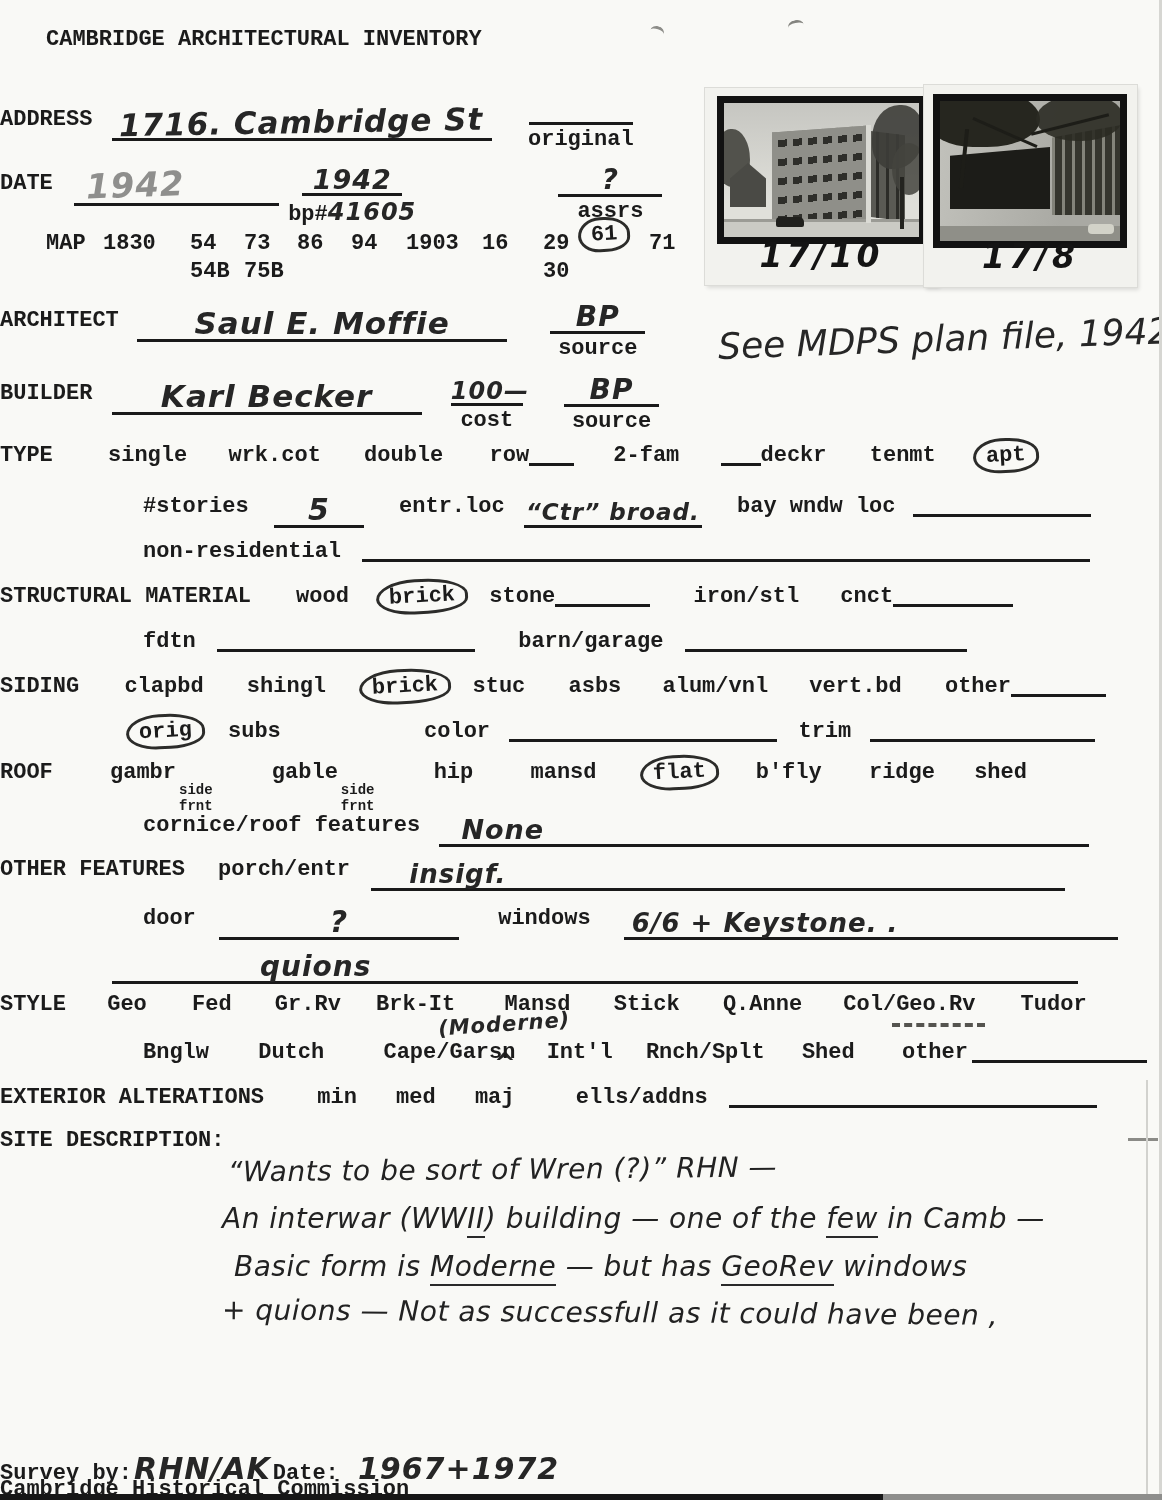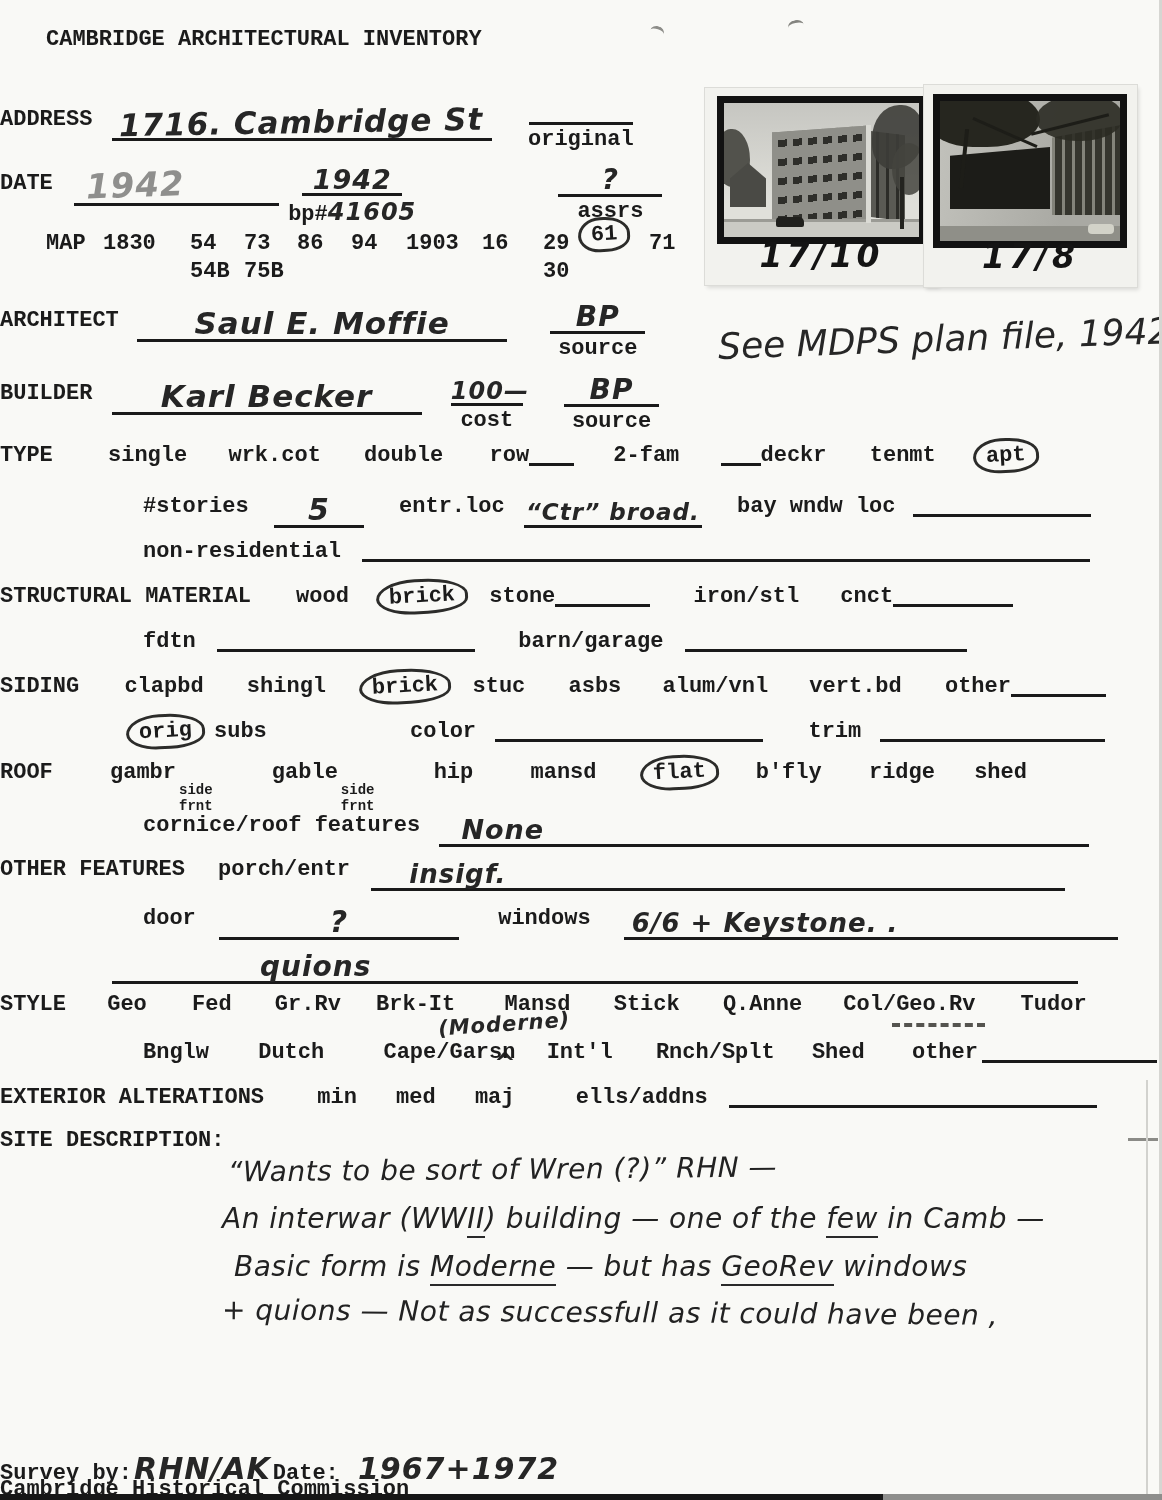--- a/index.html
+++ b/index.html
@@ -246,24 +246,24 @@
     <span style="margin-left:12px;">stuc</span>
     <span style="margin-left:30px;">asbs</span>
     <span style="margin-left:28px;">alum/vnl</span>
     <span style="margin-left:28px;text-align:right;">vert.bd</span>
     <span style="margin-left:30px;">other</span><span class="blank" style="width:95px;"></span>
   </div>
 
   <div class="row" style="top:719px;left:130px;">
     <span class="circ">
       <span>orig</span></span>
-    <span style="">subs</span>
+    <span style="margin-left:14px;">subs</span>
     <span style="margin-left:130px;">color</span>
     <span class="blank" style="width:268px;margin-left:6px;"></span>
-    <span style="margin-left:32px;">trim</span>
+    <span style="margin-left:8px;">trim</span>
     <span class="blank" style="width:225px;margin-left:6px;"></span>
   </div>
 
   <div class="row" style="top:760px;">
     <span>ROOF</span>
     <span style="margin-left:44px;">gambr</span><span class="stack">
         <span>side</span>
         <span>frnt</span>
       </span>
     <span style="margin-left:46px;">gable</span><span class="stack">
@@ -329,21 +329,21 @@
   </div>
   <div class="row" style="top:1048px;left:494px;">
     <span class="hw" style="font-size:26px;">^</span>
   </div>
 
   <div class="row" style="top:1040px;left:143px;">
     <span>Bnglw</span>
     <span style="margin-left:36px;text-align:right;">Dutch</span>
     <span style="margin-left:46px;">Cape/Garsn</span>
     <span style="margin-left:18px;">Int'l</span>
-    <span style="margin-left:30px;">Rnch/Splt</span>
+    <span style="margin-left:20px;">Rnch/Splt</span>
     <span style="margin-left:24px;">Shed</span>
     <span style="margin-left:34px;">other</span><span class="blank" style="width:175px;margin-left:4px;"></span>
   </div>
 
   <div class="row" style="top:1085px;">
     <span>EXTERIOR ALTERATIONS</span>
     <span style="margin-left:40px;">min</span>
     <span style="margin-left:26px;">med</span>
     <span style="margin-left:26px;">maj</span>
     <span style="margin-left:48px;">ells/addns</span>

